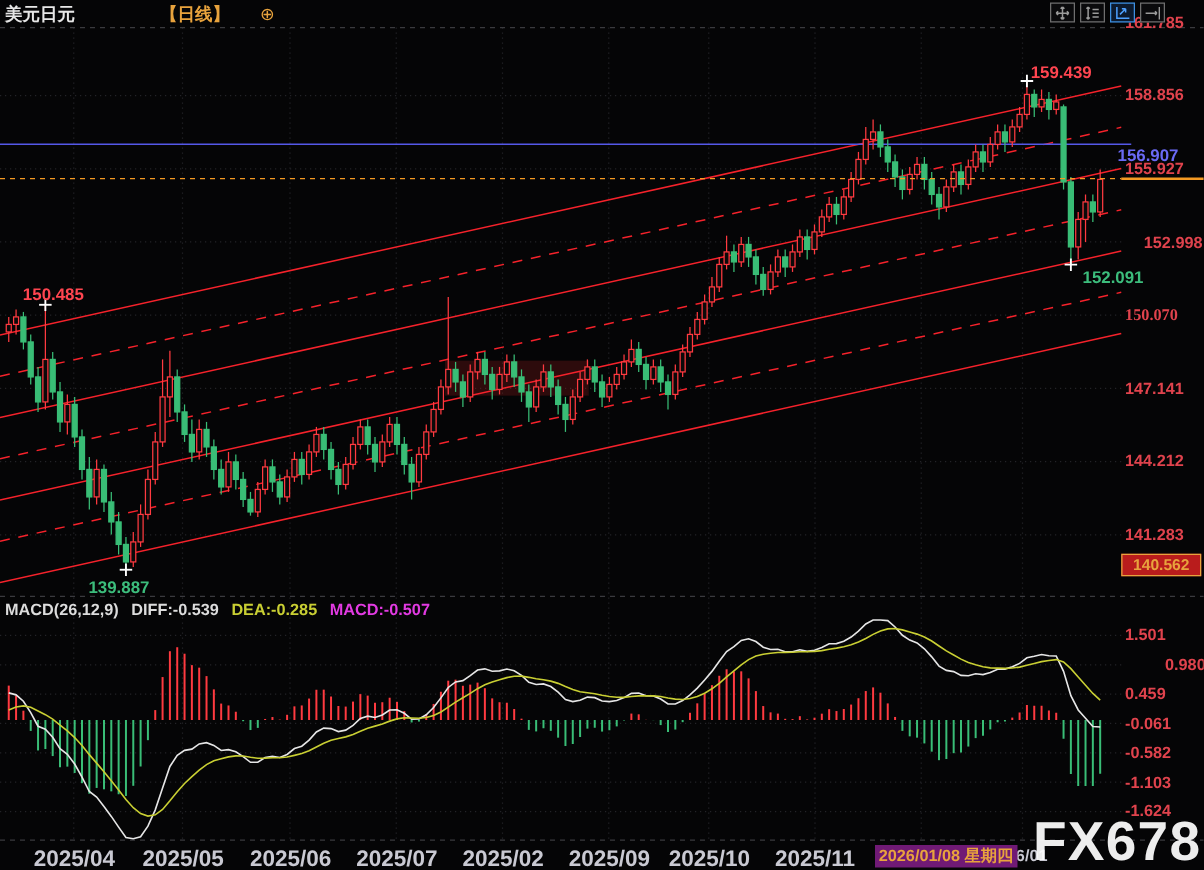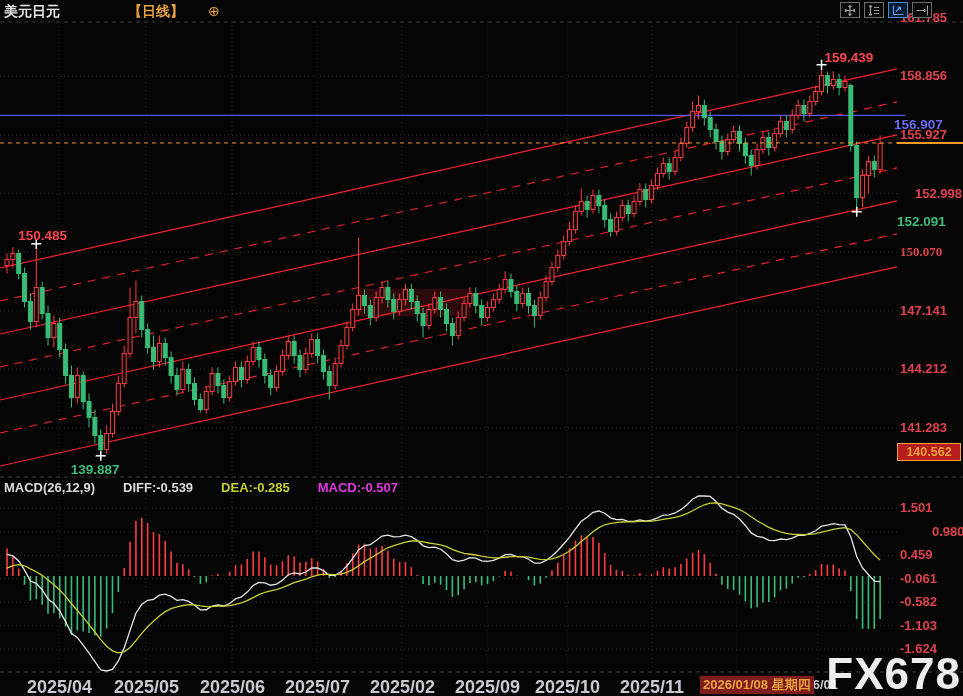--- a/index.html
+++ b/index.html
@@ -17,24 +17,24 @@
   .tbi svg{stroke:#9a9a9a;fill:none;stroke-width:1.2;}
   .tbi.active svg{stroke:#4da0ff;}
   .ylab{color:#e0434d;font-size:13px;font-weight:bold;z-index:5;width:62px;}
   .xlab{color:#c9c9d2;font-size:18px;font-weight:bold;z-index:5;width:64px;text-align:center;}
   .ann{font-size:13.5px;font-weight:bold;z-index:6;white-space:nowrap;}
   .ann.up{color:#ff4550;}
   .ann.down{color:#3cbd7c;}
   .blue-label{color:#6a6af5;font-size:13.5px;font-weight:bold;z-index:6;}
   .price-box{left:897px;top:443px;width:62px;height:16px;border:1px solid #e8a33d;color:#e8a33d;
              font-size:12.5px;font-weight:bold;text-align:center;line-height:16px;z-index:6;background:#b91c1c;}
-  .date-highlight{left:700px;top:676px;z-index:7;background:#7f1d1d;color:#e8a33d;font-size:13px;
+  .date-highlight{left:700px;top:676px;z-index:7;background:#701a75;color:#e8a33d;font-size:13px;
                   font-weight:bold;white-space:nowrap;padding:0 3px;}
   .jan-label{left:791px;top:677px;z-index:6;color:#c9c9d2;font-size:13px;font-weight:bold;white-space:nowrap;}
-  .macd-header{left:4px;top:480px;z-index:6;font-size:13px;font-weight:bold;display:flex;gap:28px;white-space:nowrap;}
+  .macd-header{left:4px;top:480px;z-index:6;font-size:13px;font-weight:bold;display:flex;gap:10px;white-space:nowrap;}
   .macd-header .w{color:#dcdcdc;}
   .macd-header .y{color:#c9cf33;}
   .macd-header .m{color:#e23ae2;}
   .watermark{right:2px;bottom:0px;z-index:20;color:#ffffff;opacity:.93;font-size:44px;font-weight:bold;letter-spacing:1px;line-height:44px;}
 </style>
 </head>
 <body>
 
 <svg id="chart-svg" width="963" height="696" viewBox="0 0 963 696">
     <line x1="59" y1="22" x2="59" y2="672" stroke="#232327" stroke-dasharray="1,3"></line>
@@ -598,13 +598,13 @@
 <div class="abs xlab" style="left: 114px; top: 677px;">2025/05</div>
 <div class="abs xlab" style="left: 200px; top: 677px;">2025/06</div>
 <div class="abs xlab" style="left: 285px; top: 677px;">2025/07</div>
 <div class="abs xlab" style="left: 370px; top: 677px;">2025/02</div>
 <div class="abs xlab" style="left: 455px; top: 677px;">2025/09</div>
 <div class="abs xlab" style="left: 535px; top: 677px;">2025/10</div>
 <div class="abs xlab" style="left: 620px; top: 677px;">2025/11</div>
 <div class="abs ann up" style="left: 18.3px; top: 227.84px;">150.485</div>
 <div class="abs ann down" style="left: 70.76px; top: 461.8px;">139.887</div>
 <div class="abs ann up" style="left: 824.54px; top: 49.76px;">159.439</div>
-<div class="abs ann down" style="left: 897px; top: 213.72px;">152.091</div>
+<div class="abs ann down" style="left: 866px; top: 213.72px;">152.091</div>
 
 </body></html>

